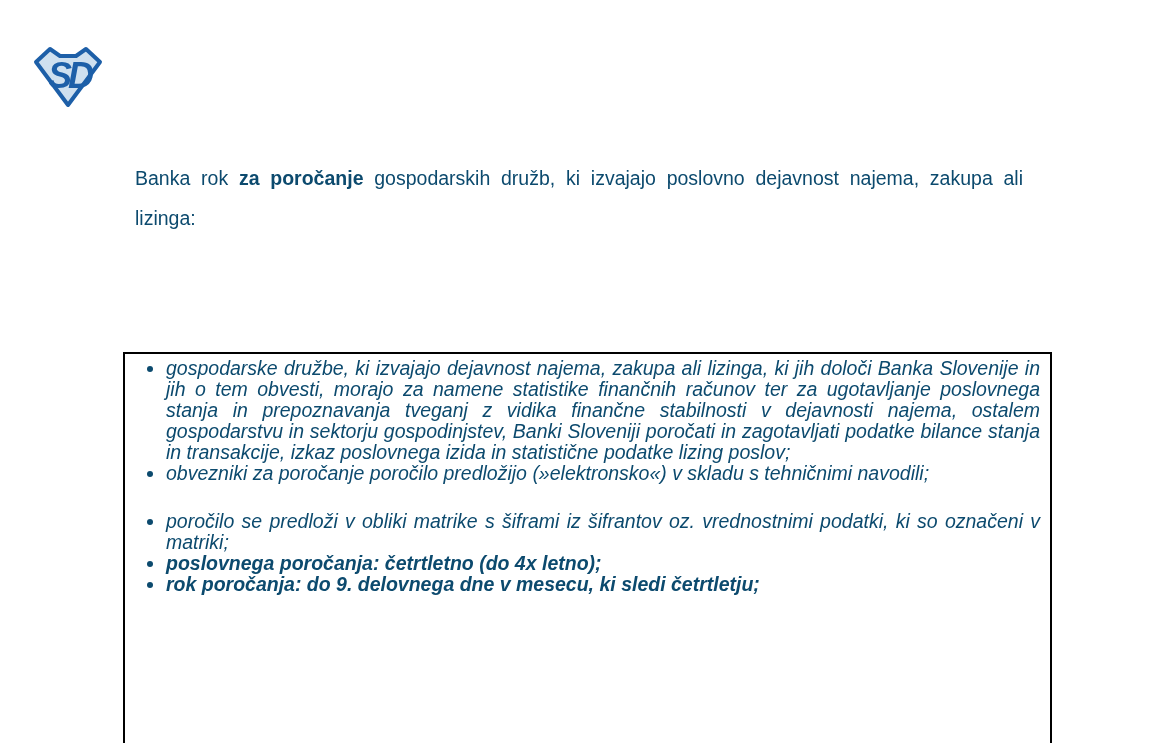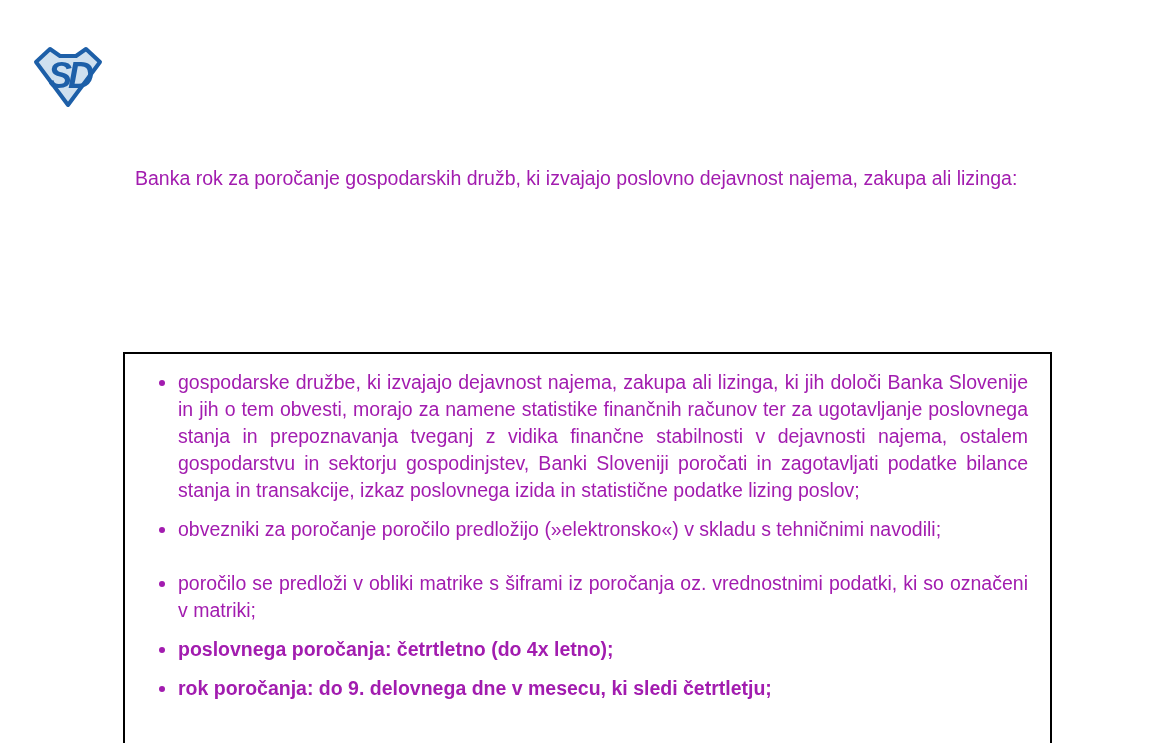--- a/index.html
+++ b/index.html
@@ -3,42 +3,42 @@
 <meta charset="utf-8">
 <style>
   html, body { margin: 0; padding: 0; background: #fff; }
   .page {
     position: relative;
     width: 1157px;
     height: 743px;
     background: #ffffff;
     overflow: hidden;
     font-family: "Liberation Sans", sans-serif;
-    color: #a21caf;
+    color: #0c4a6e;
   }
   .logo {
     position: absolute;
     left: 33px;
     top: 45px;
     width: 70px;
     height: 63px;
   }
   .content {
     position: absolute;
     left: 135px;
     top: 158px;
     width: 888px;
   }
   .intro {
     margin: 0;
     font-size: 19.5px;
     line-height: 40px;
     text-align: justify;
   }
-  .intro .b, .deadline .b { font-weight: normal; }
+  .intro .b, .deadline .b { font-weight: bold; }
   .deadline-list {
     margin: 2px 0 0 0;
     padding: 0 0 0 31px;
     list-style: disc outside;
   }
   .deadline {
     font-size: 19.5px;
     line-height: 40px;
     text-align: justify;
   }
@@ -60,23 +60,24 @@
     font-style: italic;
     text-decoration: underline;
   }
   .summary-list {
     margin: 1px 0 0 0;
     padding: 0 0 0 29px;
     list-style: disc outside;
   }
   .summary-list li {
     font-size: 19.5px;
-    line-height: 27px;
+    line-height: 21px;
+    font-style: italic;
     text-align: justify;
-    margin: 12px;
+    margin: 0;
   }
   .summary-list li.bold { font-weight: bold; }
   .summary-list li.gap-after { margin-bottom: 27px; }
 </style>
 </head>
 <body>
 
 <div class="page">
 
   <div class="logo">
@@ -90,19 +91,19 @@
 
     <p class="intro"><span>Banka rok </span><span class="b">za poročanje</span><span> gospodarskih družb, ki izvajajo poslovno dejavnost najema, zakupa ali lizinga:</span></p>
 
 
   </div>
 
   <div class="summary-box">
     <ul class="summary-list">
       <li>gospodarske družbe, ki izvajajo dejavnost najema, zakupa ali lizinga, ki jih določi Banka Slovenije in jih o tem obvesti, morajo za namene statistike finančnih računov ter za ugotavljanje poslovnega stanja in prepoznavanja tveganj z vidika finančne stabilnosti v dejavnosti najema, ostalem gospodarstvu in sektorju gospodinjstev, Banki Sloveniji poročati in zagotavljati podatke bilance stanja in transakcije, izkaz poslovnega izida in statistične podatke lizing poslov;</li>
       <li class="gap-after">obvezniki za poročanje poročilo predložijo (»elektronsko«) v skladu s tehničnimi navodili;</li>
-      <li>poročilo se predloži v obliki matrike s šiframi iz poročanja oz. vrednostnimi podatki, ki so označeni v matriki;</li>
+      <li>poročilo se predloži v obliki matrike s šiframi iz šifrantov oz. vrednostnimi podatki, ki so označeni v matriki;</li>
       <li class="bold">poslovnega poročanja: četrtletno (do 4x letno);</li>
       <li class="bold">rok poročanja: do 9. delovnega dne v mesecu, ki sledi četrtletju;</li>
     </ul>
   </div>
 
 </div>
 
 </body></html>

